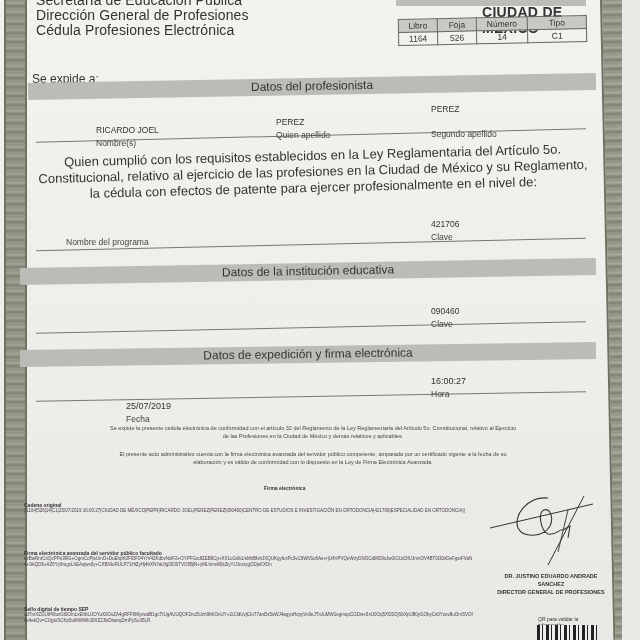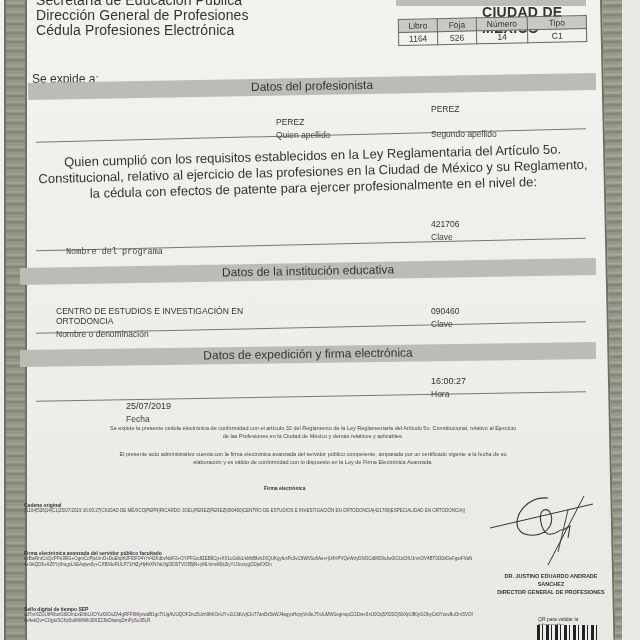--- a/index.html
+++ b/index.html
@@ -99,54 +99,53 @@
   </tbody>
     </table>
 
   <div class="se-expide">Se expide a:</div>
 
   <div class="band" style="left:2px; top:78px; width:568px; transform:rotate(-1deg);">
     <span>Datos del profesionista</span>
   </div>
 
   <div class="uline" style="left:10px; top:135px; width:550px; transform:rotate(-1.4deg);"></div>
+  <div class="field" style="left:70px; top:125px; width:120px;">
+    <div class="val">RICARDO JOEL</div>
+    <div class="lbl" style="margin-top:3px;">Nombre(s)</div>
+  </div>
   <div class="field" style="left:250px; top:117px; width:110px;">
     <div class="val">PEREZ</div>
     <div class="lbl" style="margin-top:3px;">Quien apellido</div>
   </div>
   <div class="field" style="left:405px; top:104px; width:110px;">
     <div class="val">PEREZ</div>
     <div class="lbl" style="margin-top:15px;">Segundo apellido</div>
   </div>
 
   <div class="para" style="top:148px; transform:rotate(-1.5deg);">
     <div>Quien cumplió con los requisitos establecidos en la Ley Reglamentaria del Artículo 5o.</div>
     <div>Constitucional, relativo al ejercicio de las profesiones en la Ciudad de México y su Reglamento,</div>
     <div>la cédula con efectos de patente para ejercer profesionalmente en el nivel de:</div>
   </div>
 
   <div class="uline" style="left:10px; top:244px; width:550px; transform:rotate(-1.3deg);"></div>
   <div class="field" style="left:40px; top:234px; width:180px;">
-    <div class="lbl" style="margin-top:13px;font-family:Liberation Mono, monospace;">Nombre del programa</div>
+    <div class="lbl" style="margin-top:3px;">Nombre del programa</div>
   </div>
   <div class="field" style="left:405px; top:219px; width:80px;">
     <div class="val">421706</div>
     <div class="lbl" style="margin-top:3px;">Clave</div>
   </div>
 
   <div class="band" style="left:-6px; top:263px; width:576px; transform:rotate(-1deg);">
     <span>Datos de la institución educativa</span>
   </div>
 
   <div class="uline" style="left:10px; top:327px; width:550px; transform:rotate(-1.2deg);"></div>
-  <div class="field" style="left:30px; top:306px; width:230px;">
-    <div class="val">CENTRO DE ESTUDIOS E INVESTIGACIÓN EN</div>
-    <div class="val">ORTODONCIA</div>
-    <div class="lbl" style="margin-top:3px;">Nombre o denominación</div>
-  </div>
   <div class="field" style="left:405px; top:306px; width:80px;">
     <div class="val">090460</div>
     <div class="lbl" style="margin-top:3px;">Clave</div>
   </div>
 
   <div class="band" style="left:-6px; top:346px; width:576px; transform:rotate(-0.8deg);">
     <span>Datos de expedición y firma electrónica</span>
   </div>
 
   <div class="uline" style="left:10px; top:396px; width:550px; transform:rotate(-1deg);"></div>

